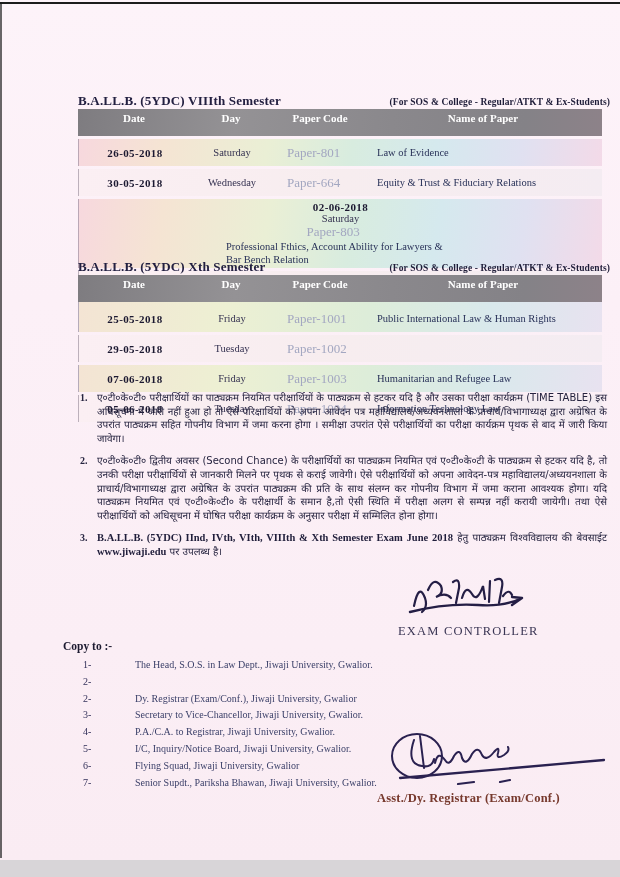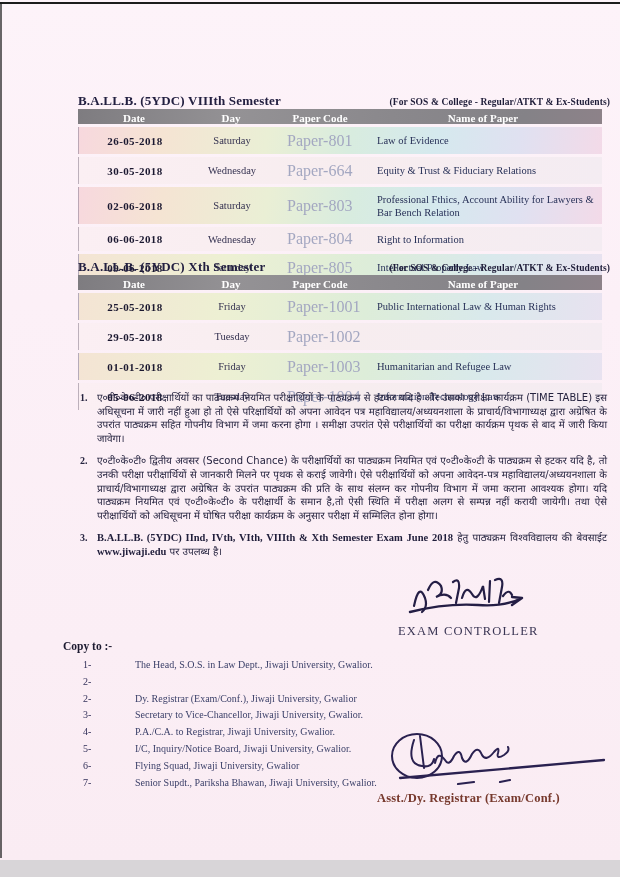--- a/index.html
+++ b/index.html
@@ -26,34 +26,34 @@
   .sec-note{
     position:absolute;right:30px;
     font-size:9.5px;font-weight:bold;color:#1e1c38;letter-spacing:.1px;text-align:right;
   }
 
   
   .tbl{position:absolute;left:78px;width:524px;}
   .trow,.thead{display:flex;margin-bottom:3px;border-left:1px solid rgba(120,105,120,.45);}
   .thead{
     background:linear-gradient(95deg,#7e7c80 0%,#949295 30%,#8a888c 60%,#848287 85%,#8d8289 100%);
-    height:15px;border-left:none;
+    height:27px;border-left:none;
   }
   .thead .c{color:#fff;font-weight:bold;font-size:11px;line-height:19px;}
   .c{box-sizing:border-box;}
   .c1{width:112px;text-align:center;}
   .c2{width:82px;text-align:center;}
   .c3{width:96px;text-align:left;padding-left:14px;}
   .c4{flex:1;text-align:left;padding-left:8px;padding-right:4px;}
   .thead .c3{text-align:center;padding-left:0;}
   .thead .c4{text-align:center;padding-left:0;}
   .trow{min-height:23px;align-items:center;padding:2px 0;}
   .trow .c1{font-weight:bold;font-size:11px;color:#1b1830;letter-spacing:.4px;}
   .trow .c2{font-size:10.5px;color:#343150;}
-  .trow .c3{font-size:16px;color:#a3a7c1;}
+  .trow .c3{font-size:13px;color:#a3a7c1;}
   .trow .c4{font-size:10.5px;color:#283158;line-height:13px;}
   .tint-a{background:linear-gradient(100deg,#f7d8de 0%,#f5e4d3 16%,#eaefd5 36%,#d8ecdf 52%,#d5e9ee 68%,#e0e1f1 84%,#f3dae8 100%);}
   .tint-b{background:linear-gradient(100deg,#fbeff3 0%,#f7edef 50%,#f4ecf2 100%);}
   .tint-c{background:linear-gradient(100deg,#f4e4d4 0%,#edf0d3 28%,#ddedd9 55%,#d9e9ec 78%,#e8e2f0 100%);}
 
   
   .notes{position:absolute;left:80px;top:391px;width:527px;}
   .note{display:flex;margin-bottom:9px;}
   .note-num{width:17px;flex:none;font-size:10px;color:#25233f;font-weight:bold;padding-top:1px;}
   .note-body{
@@ -107,21 +107,21 @@
       <div class="c c2">Saturday</div>
       <div class="c c3">Paper-801</div>
       <div class="c c4">Law of Evidence</div>
     </div>
     <div class="trow tint-b">
       <div class="c c1">30-05-2018</div>
       <div class="c c2">Wednesday</div>
       <div class="c c3">Paper-664</div>
       <div class="c c4">Equity &amp; Trust &amp; Fiduciary Relations</div>
     </div>
-    <div class="trow tint-a" style="min-height:33px;">
+    <div class="trow tint-a" style="min-height:33px;flex-direction:column;">
       <div class="c c1">02-06-2018</div>
       <div class="c c2">Saturday</div>
       <div class="c c3">Paper-803</div>
       <div class="c c4" style="max-width:245px;">Professional Fthics, Account Ability for Lawyers &amp; Bar Bench Relation</div>
     </div>
     <div class="trow tint-b" style="min-height:20px;">
       <div class="c c1">06-06-2018</div>
       <div class="c c2">Wednesday</div>
       <div class="c c3">Paper-804</div>
       <div class="c c4">Right to Information</div>
@@ -149,21 +149,21 @@
       <div class="c c2">Friday</div>
       <div class="c c3">Paper-1001</div>
       <div class="c c4">Public International Law &amp; Human Rights</div>
     </div>
     <div class="trow tint-b">
       <div class="c c1">29-05-2018</div>
       <div class="c c2">Tuesday</div>
       <div class="c c3">Paper-1002</div>
     </div>
     <div class="trow tint-c">
-      <div class="c c1">01-01-2018</div>
+      <div class="c c1">07-06-2018</div>
       <div class="c c2">Friday</div>
       <div class="c c3">Paper-1003</div>
       <div class="c c4">Humanitarian and Refugee Law</div>
     </div>
     <div class="trow tint-b">
       <div class="c c1">05-06-2018</div>
       <div class="c c2">Tuesday</div>
       <div class="c c3">Paper-1004</div>
       <div class="c c4">Information Technology Law</div>
     </div>

